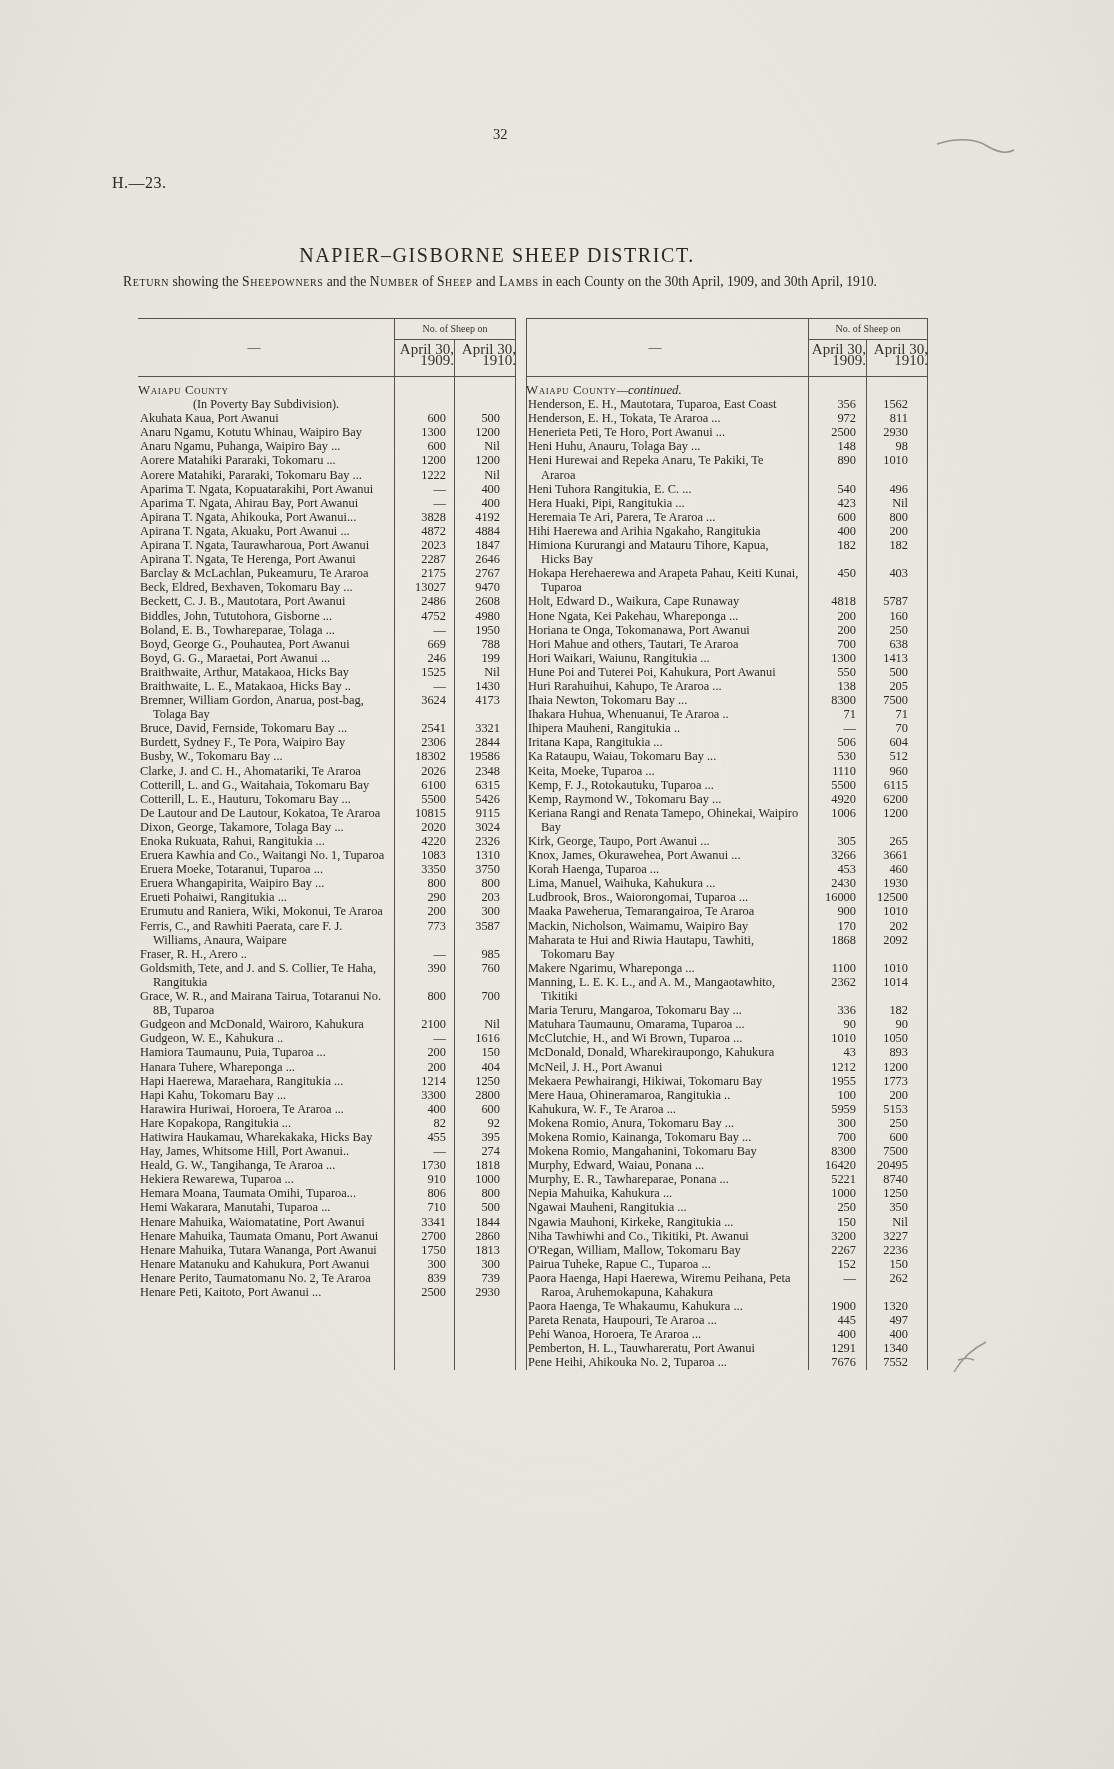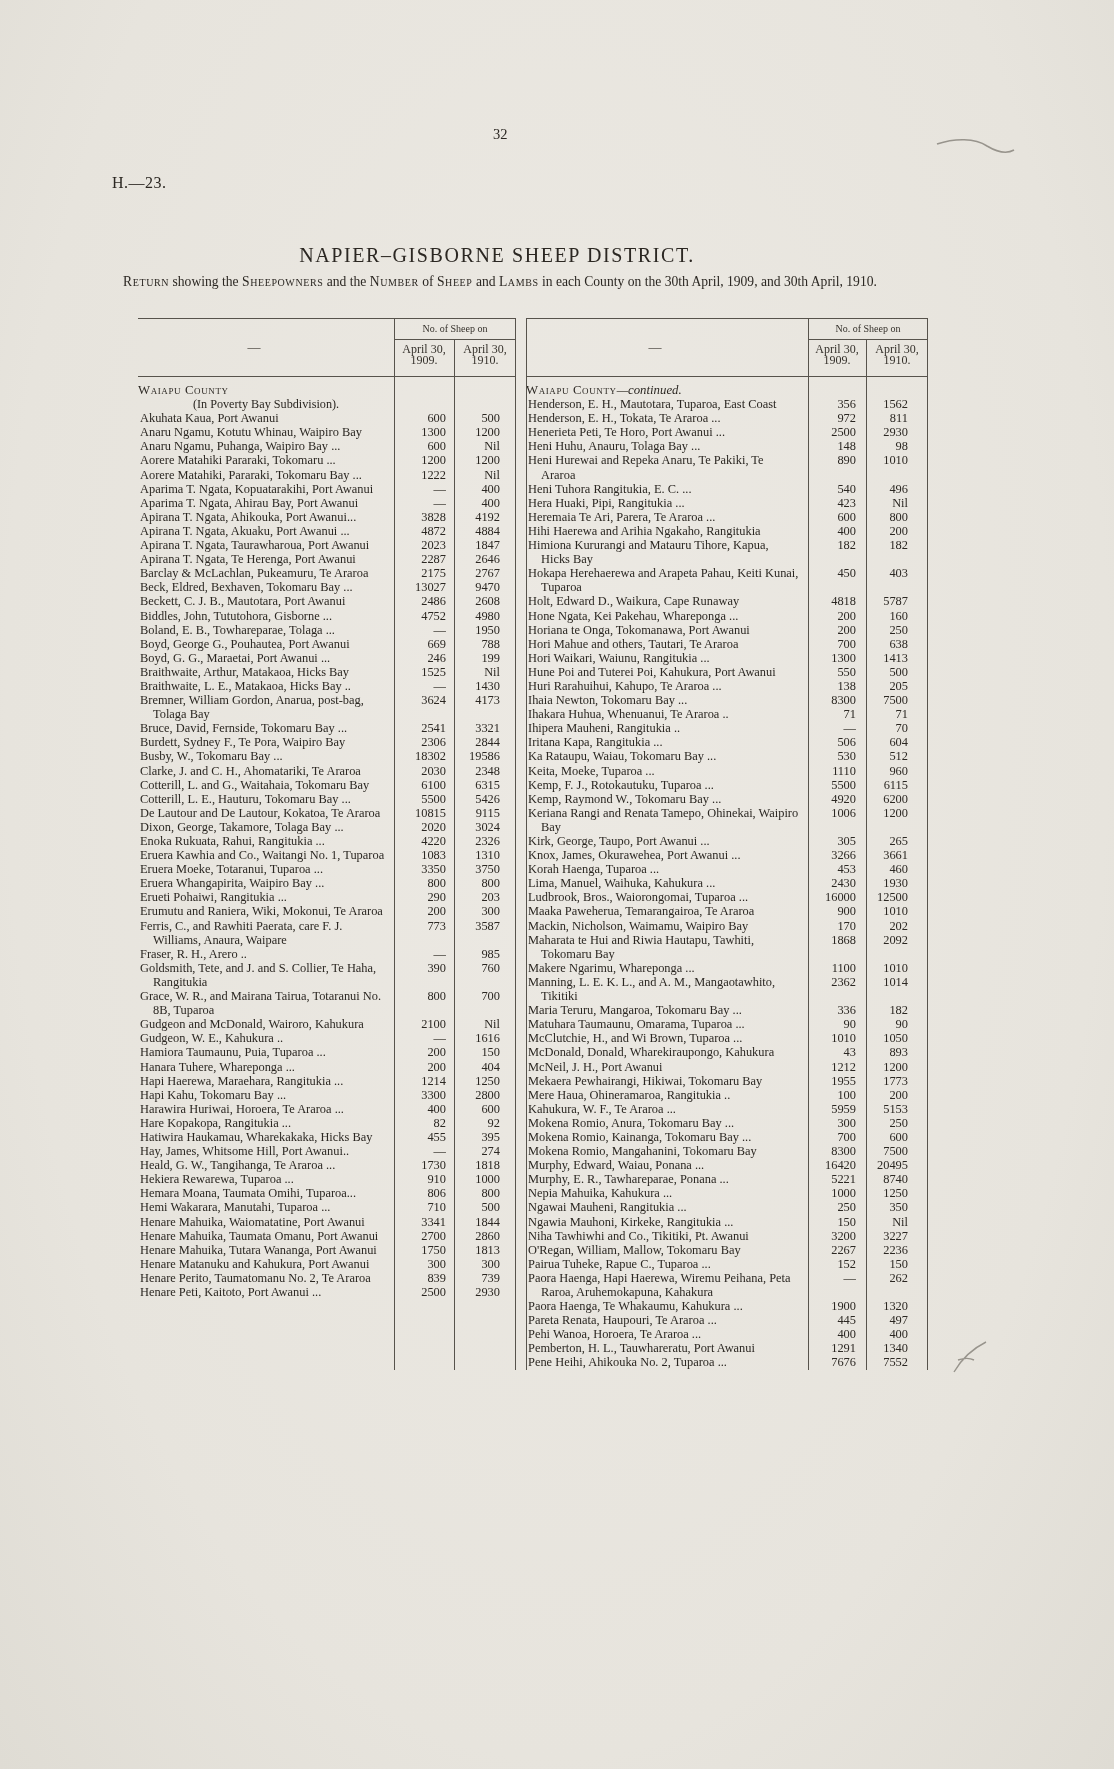--- a/index.html
+++ b/index.html
@@ -47,21 +47,21 @@
   .thead { display:flex; height:58px; border-bottom:1px solid #57534c; }
   .th-name { display:flex; align-items:center; justify-content:center; font-size:13px; color:#3a362f; }
   .half-left  .th-name { width:256px; }
   .half-right .th-name { width:282px; }
   .th-group { flex:1; display:flex; flex-direction:column;padding-left:24px; }
   .group-label {
     height:21px; line-height:20px; text-align:center;
     font-size:10px; border-bottom:1px solid #57534c; color:#35312b;
   }
   .group-cols { flex:1; display:flex; }
-  .group-col { text-align:center; font-size:12px; line-height:10.5px; padding-top:4px; color:#35312b; }
+  .group-col { text-align:right; font-size:15px; line-height:10.5px; padding-top:4px; color:#35312b; }
   .half-left  .gc1 { width:60px; } .half-left  .gc2 { width:62px; }
   .half-right .gc1 { width:58px; } .half-right .gc2 { width:62px; }
 
   .tbody { padding-top:2px; }
   .county-heading { text-align:left; font-size:12.8px; }
   .half-left  .county-heading { width:256px; padding-top:4px; }
   .half-right .county-heading { width:282px; padding-top:4px; }
   .county-subheading { text-align:center; font-size:12.2px; }
   .half-left  .county-subheading { width:256px; }
 
@@ -223,21 +223,21 @@
             <div class="c-num">2306</div>
             <div class="c-num c-num2">2844</div>
           </div>
           <div class="trow">
             <div class="c-name">Busby, W., Tokomaru Bay ...</div>
             <div class="c-num">18302</div>
             <div class="c-num c-num2">19586</div>
           </div>
           <div class="trow">
             <div class="c-name">Clarke, J. and C. H., Ahomatariki, Te Araroa</div>
-            <div class="c-num">2030</div>
+            <div class="c-num">2026</div>
             <div class="c-num c-num2">2348</div>
           </div>
           <div class="trow">
             <div class="c-name">Cotterill, L. and G., Waitahaia, Tokomaru Bay</div>
             <div class="c-num">6100</div>
             <div class="c-num c-num2">6315</div>
           </div>
           <div class="trow">
             <div class="c-name">Cotterill, L. E., Hauturu, Tokomaru Bay ...</div>
             <div class="c-num">5500</div>

